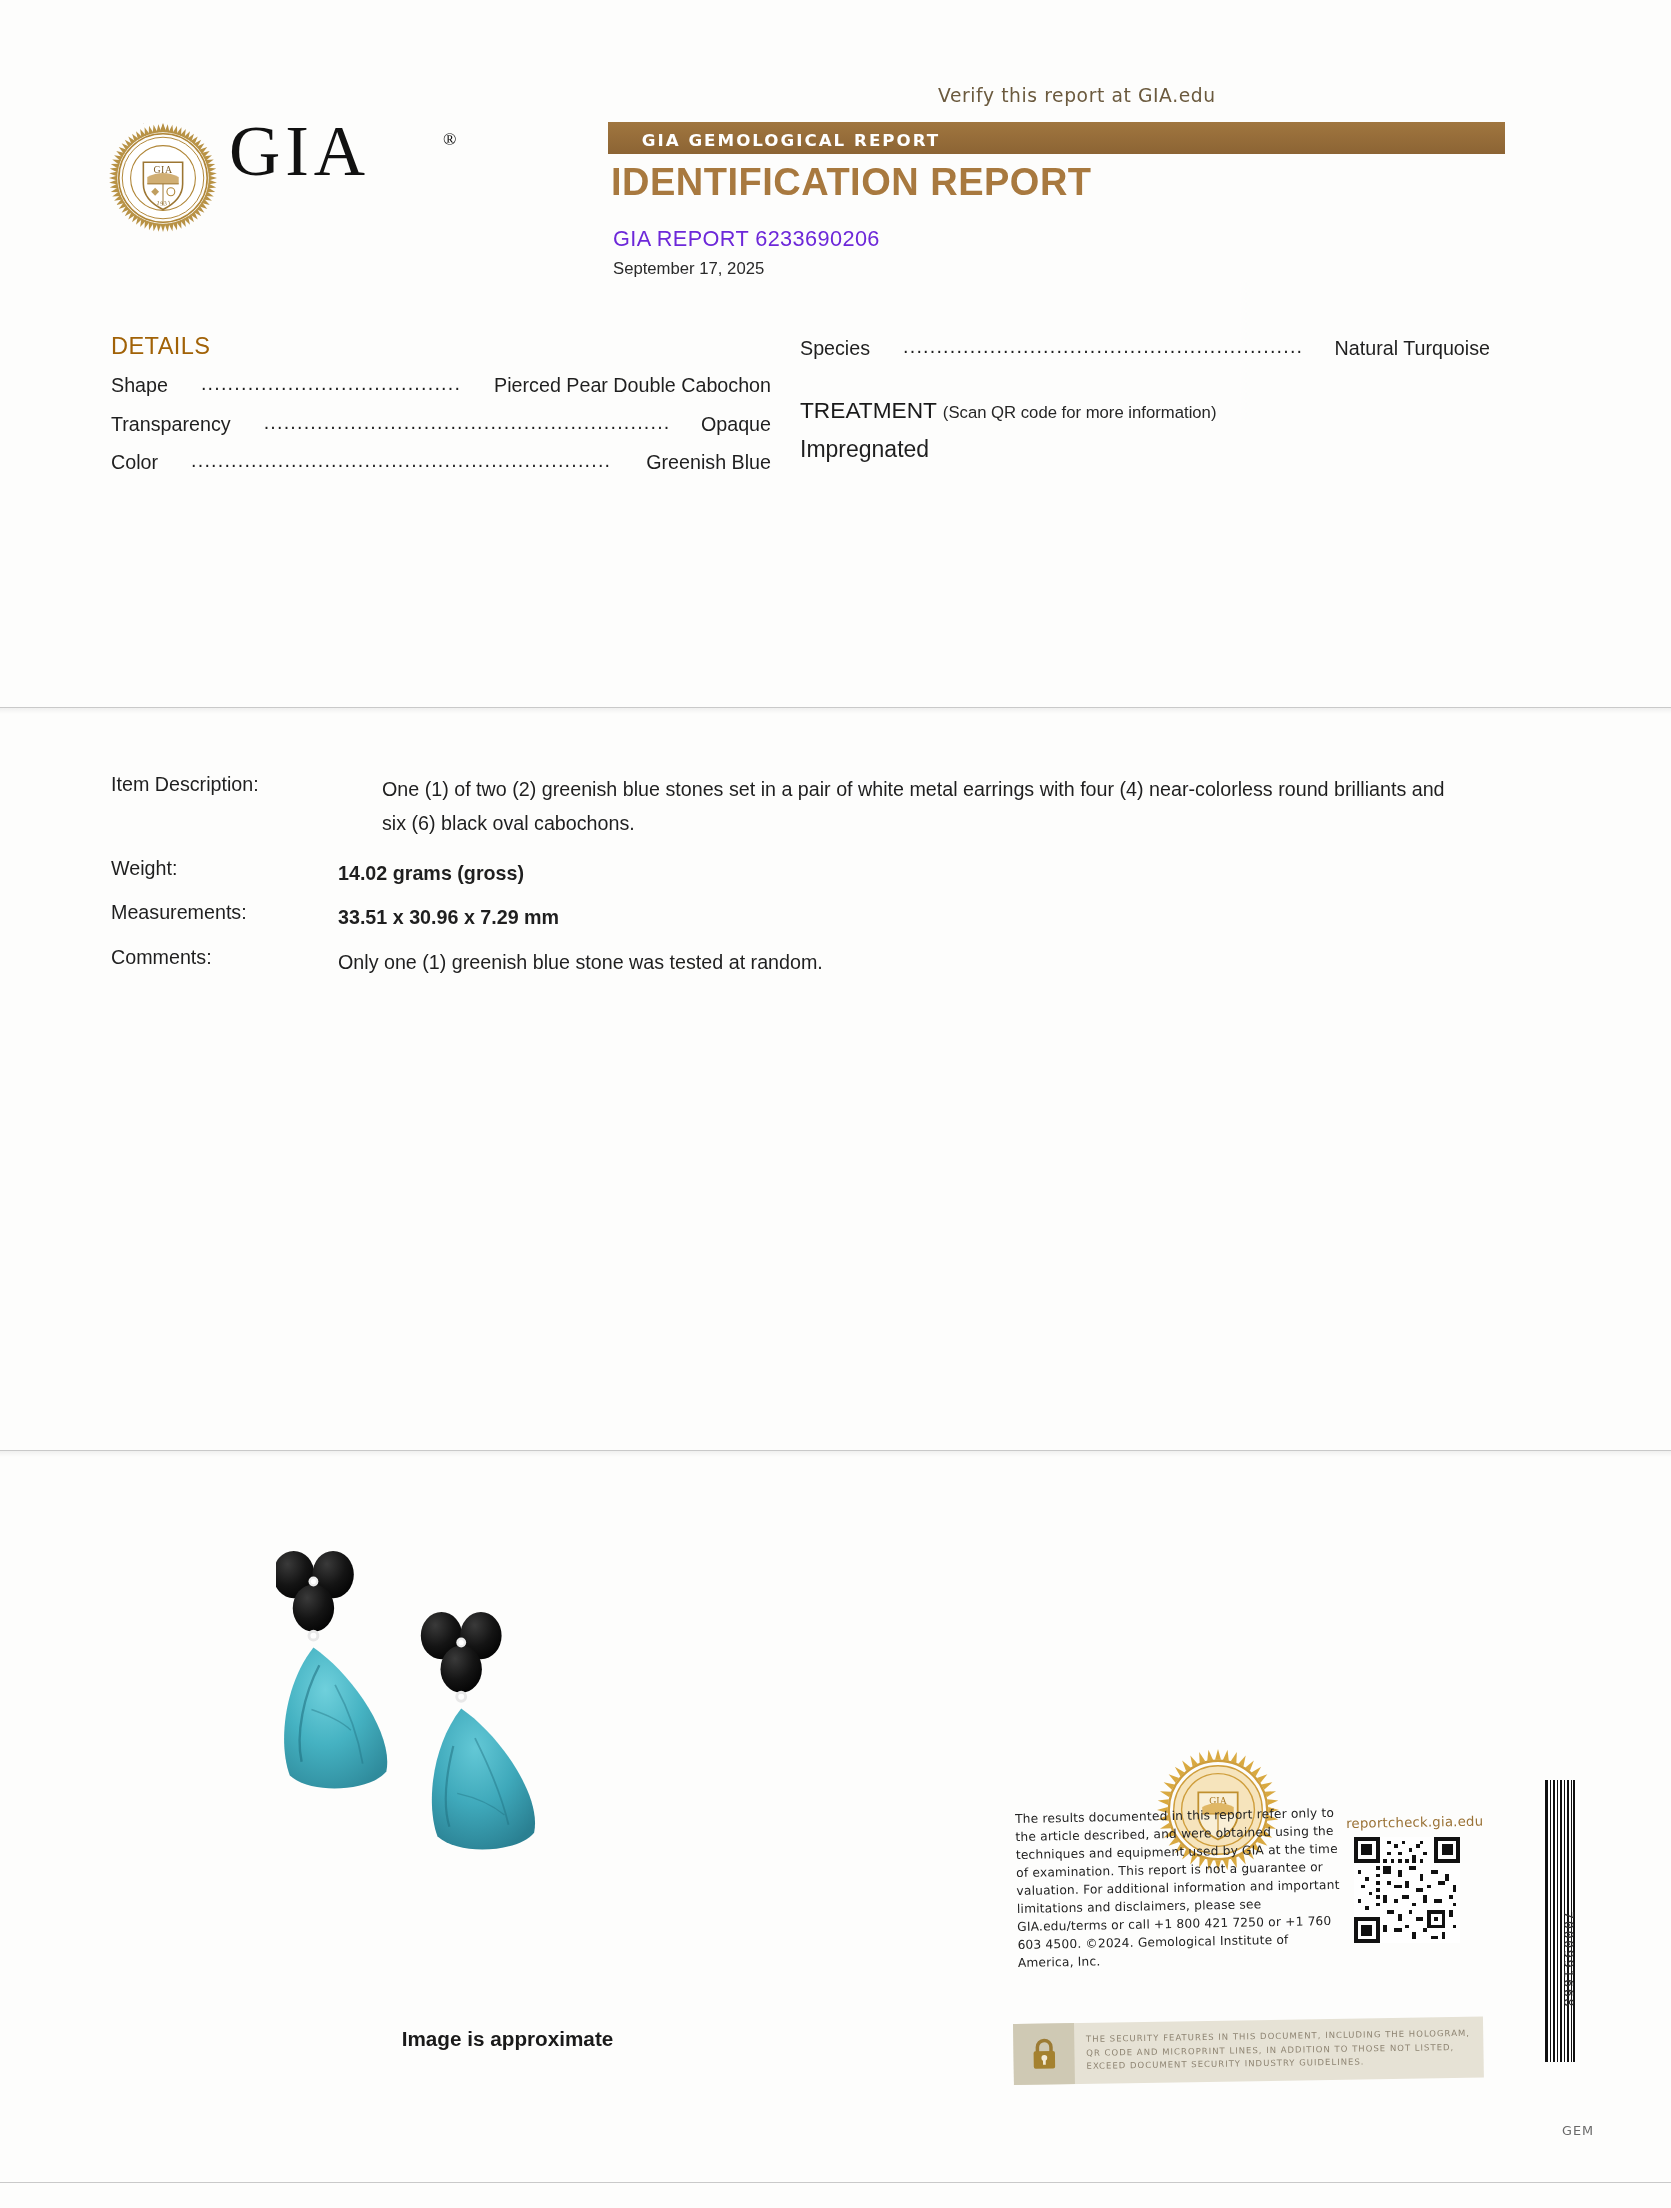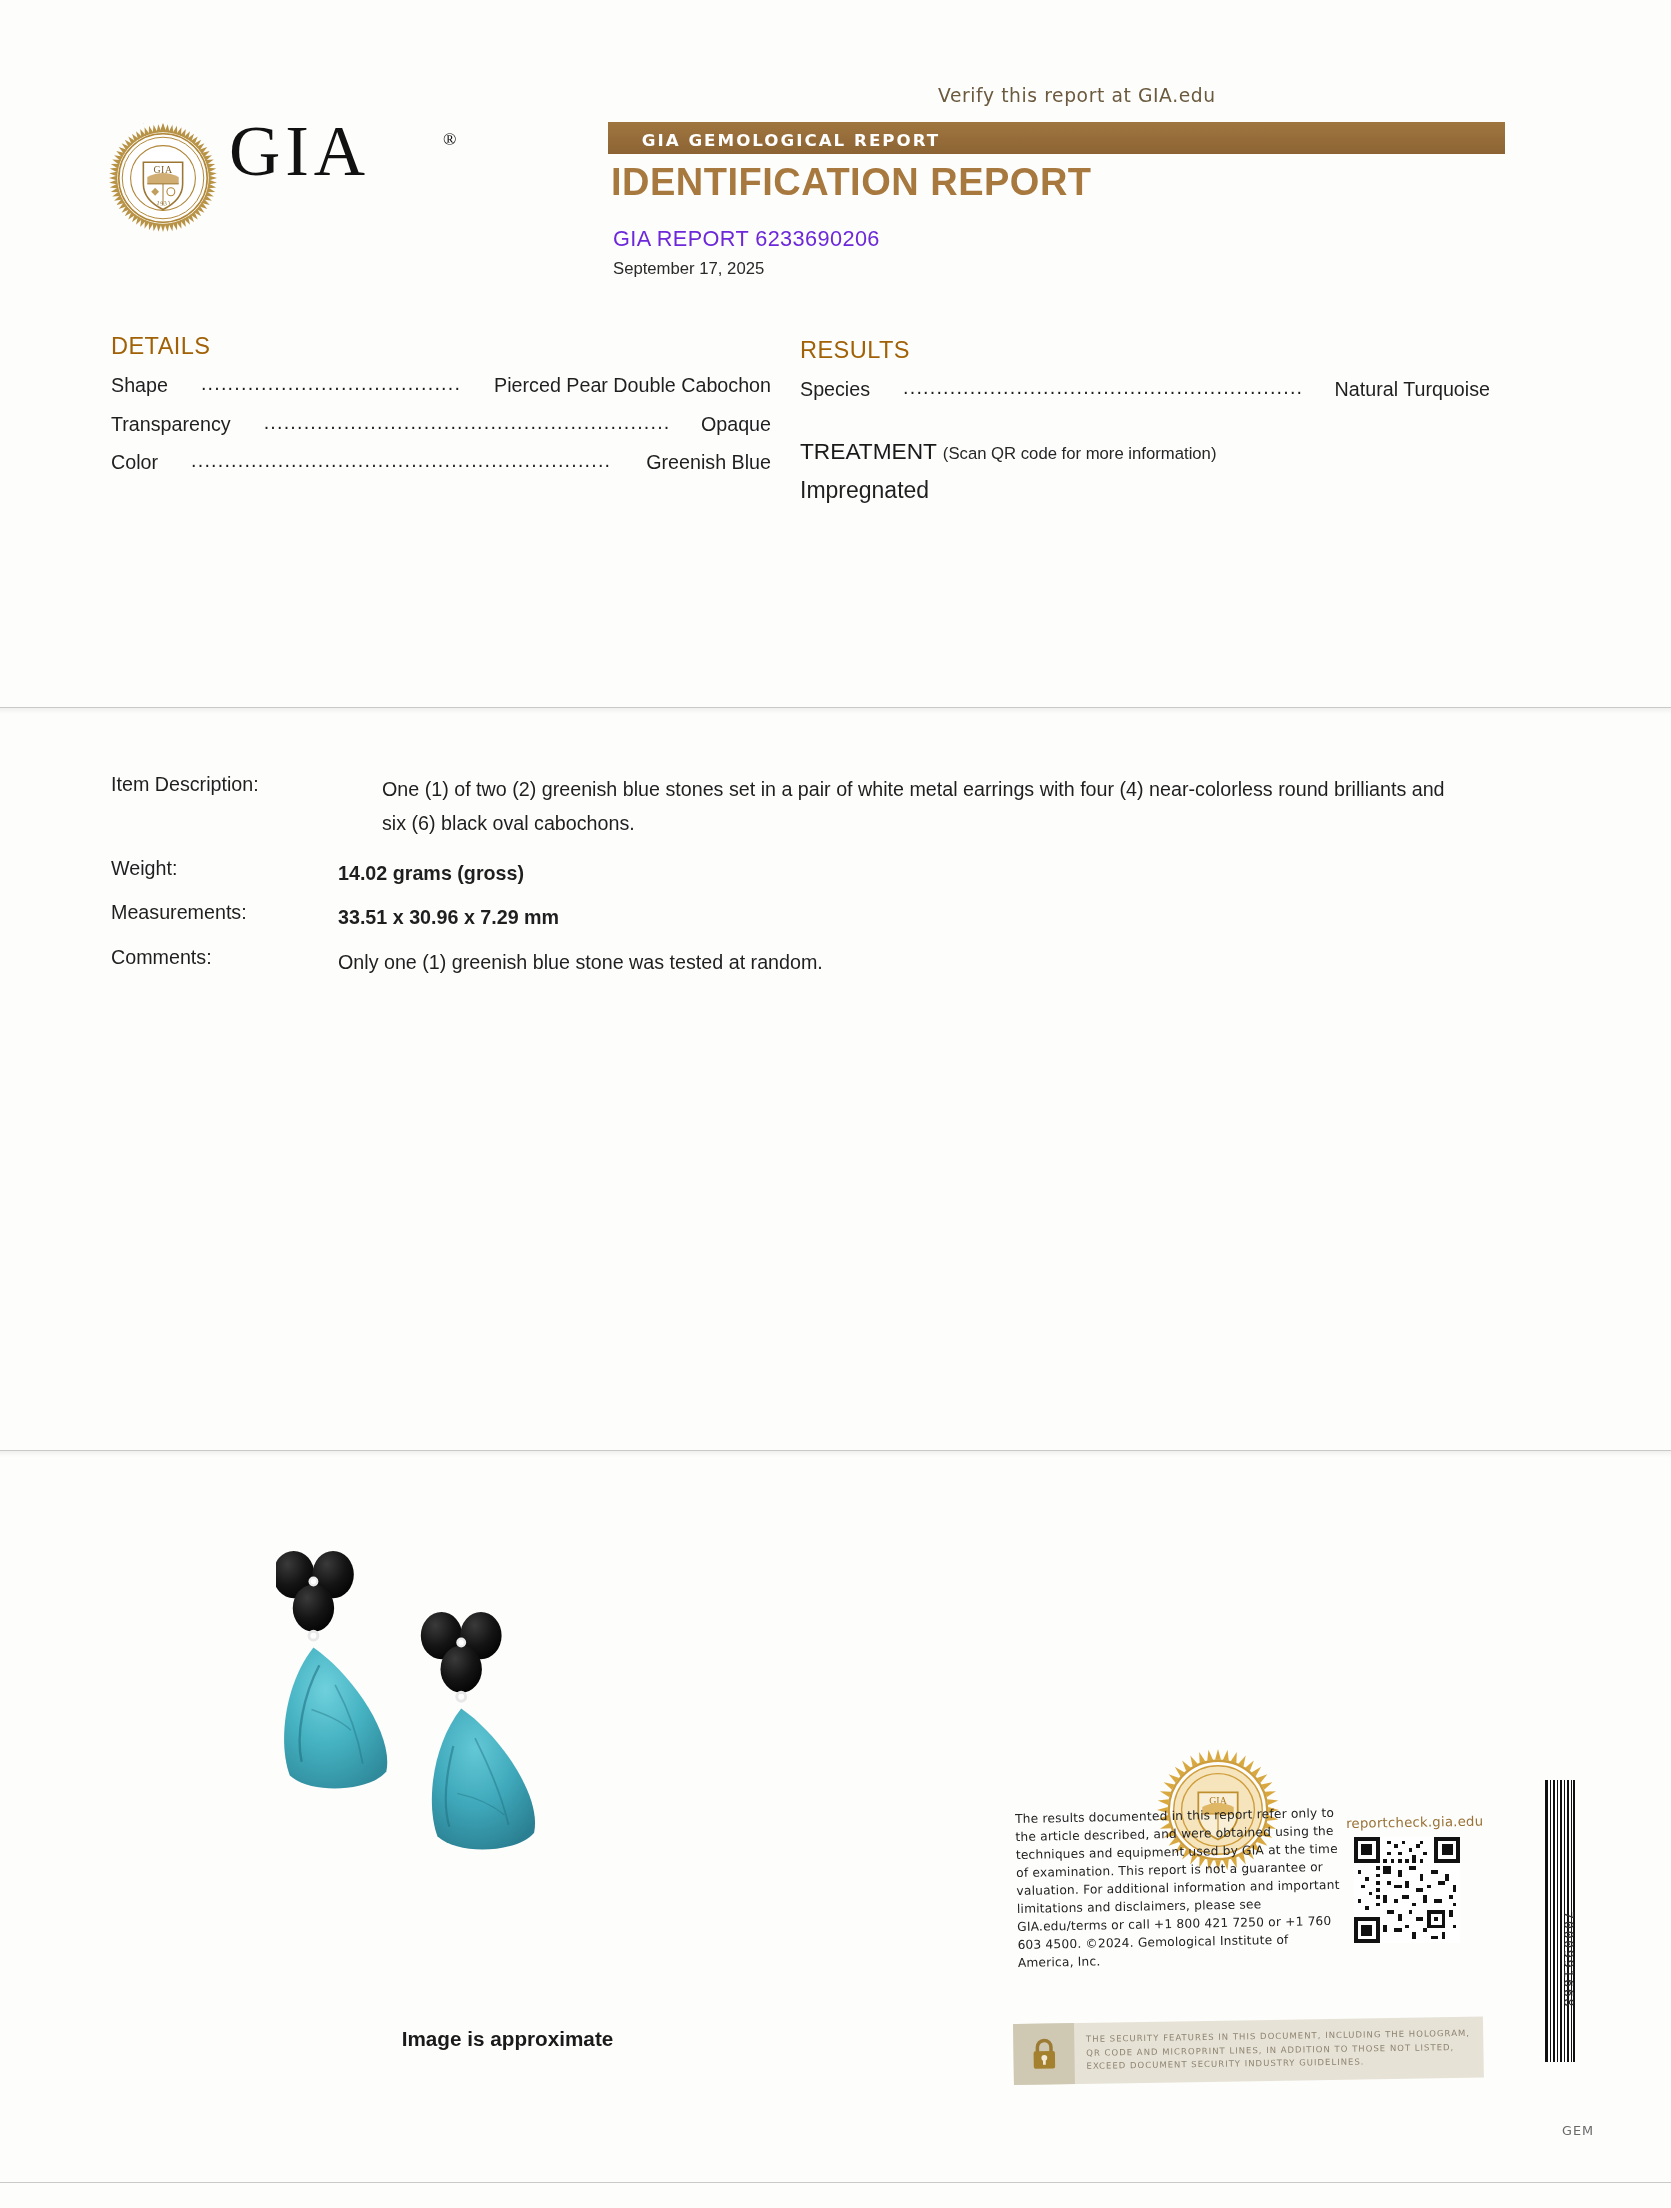--- a/index.html
+++ b/index.html
@@ -448,21 +448,20 @@
     </div>
 
     <div class="spec-row">
       <span class="spec-label">Color</span>
       <span class="spec-dots">...................................................................................................</span>
       <span class="spec-value"> Greenish Blue</span>
     </div>
   </div>
 
   <div class="col-results">
-    <div class="sect-head">RESULTS</div>
 
     <div class="spec-row">
       <span class="spec-label">Species</span>
       <span class="spec-dots">...................................................................................................</span>
       <span class="spec-value"> Natural Turquoise</span>
     </div>
 
     <div class="treat-head">
       <span>TREATMENT</span>
       <span class="paren">(Scan QR code for more information)</span>

